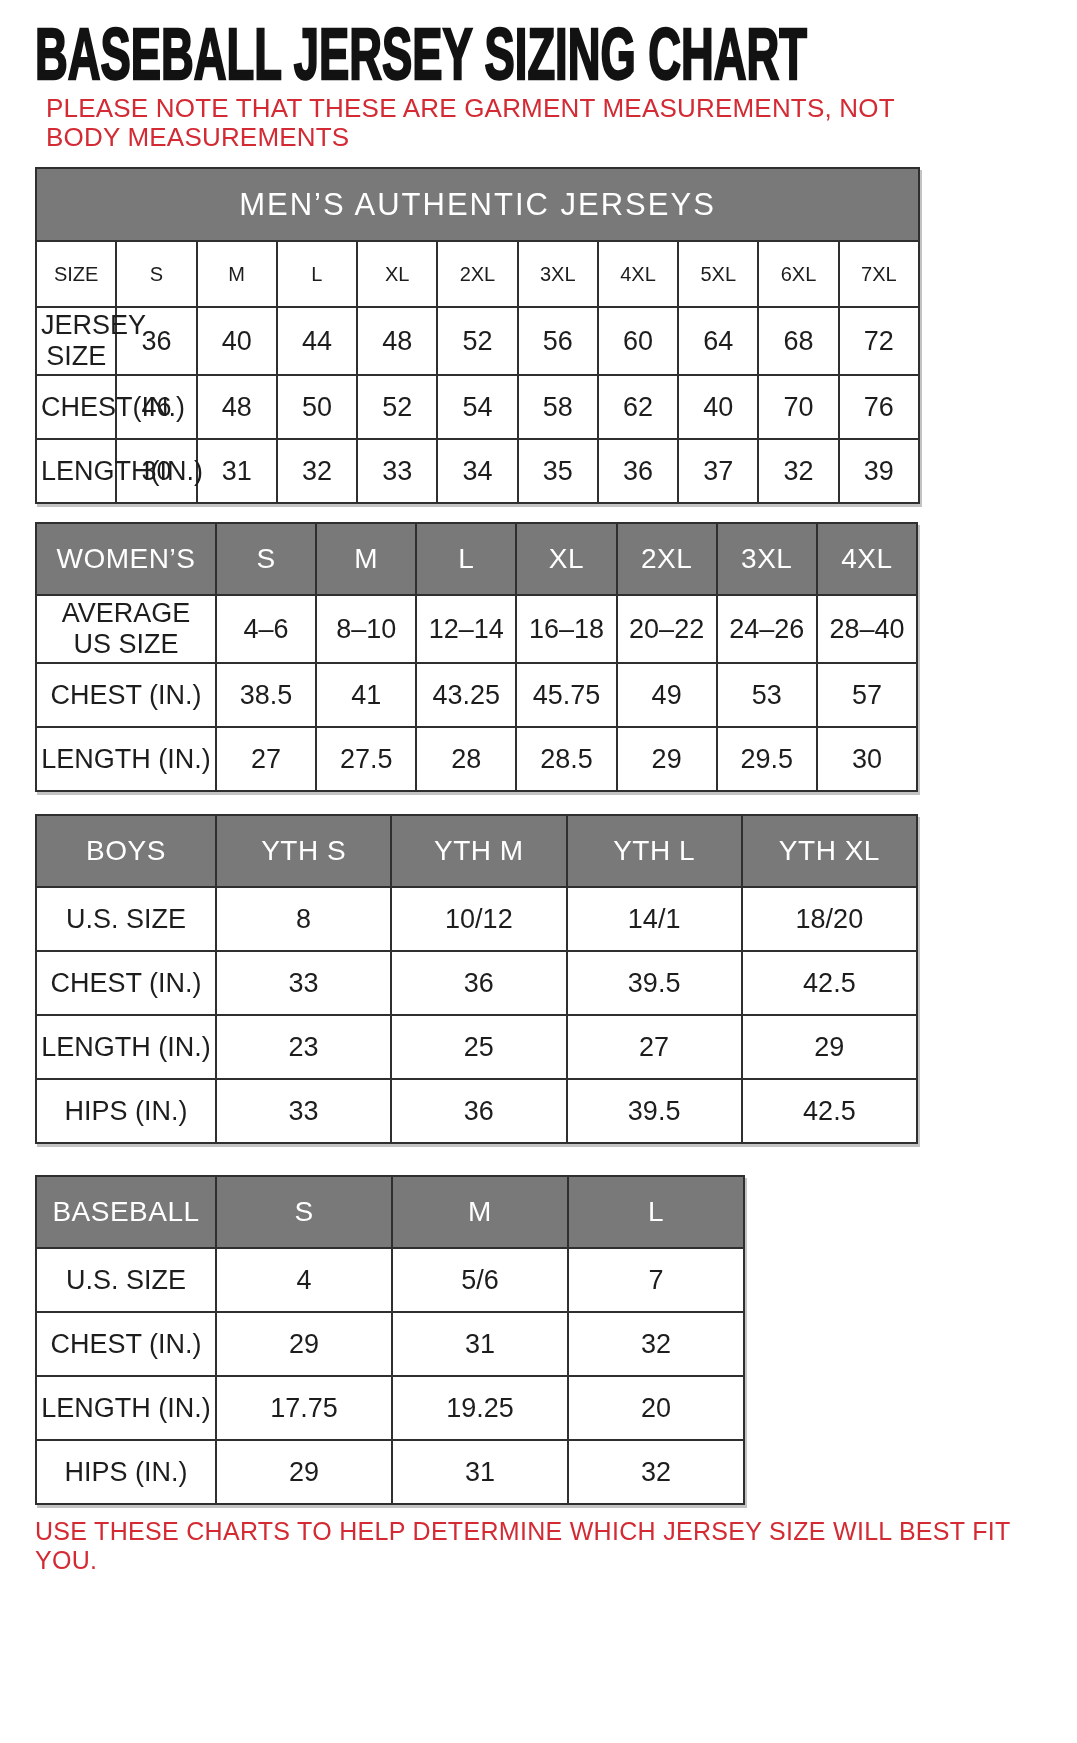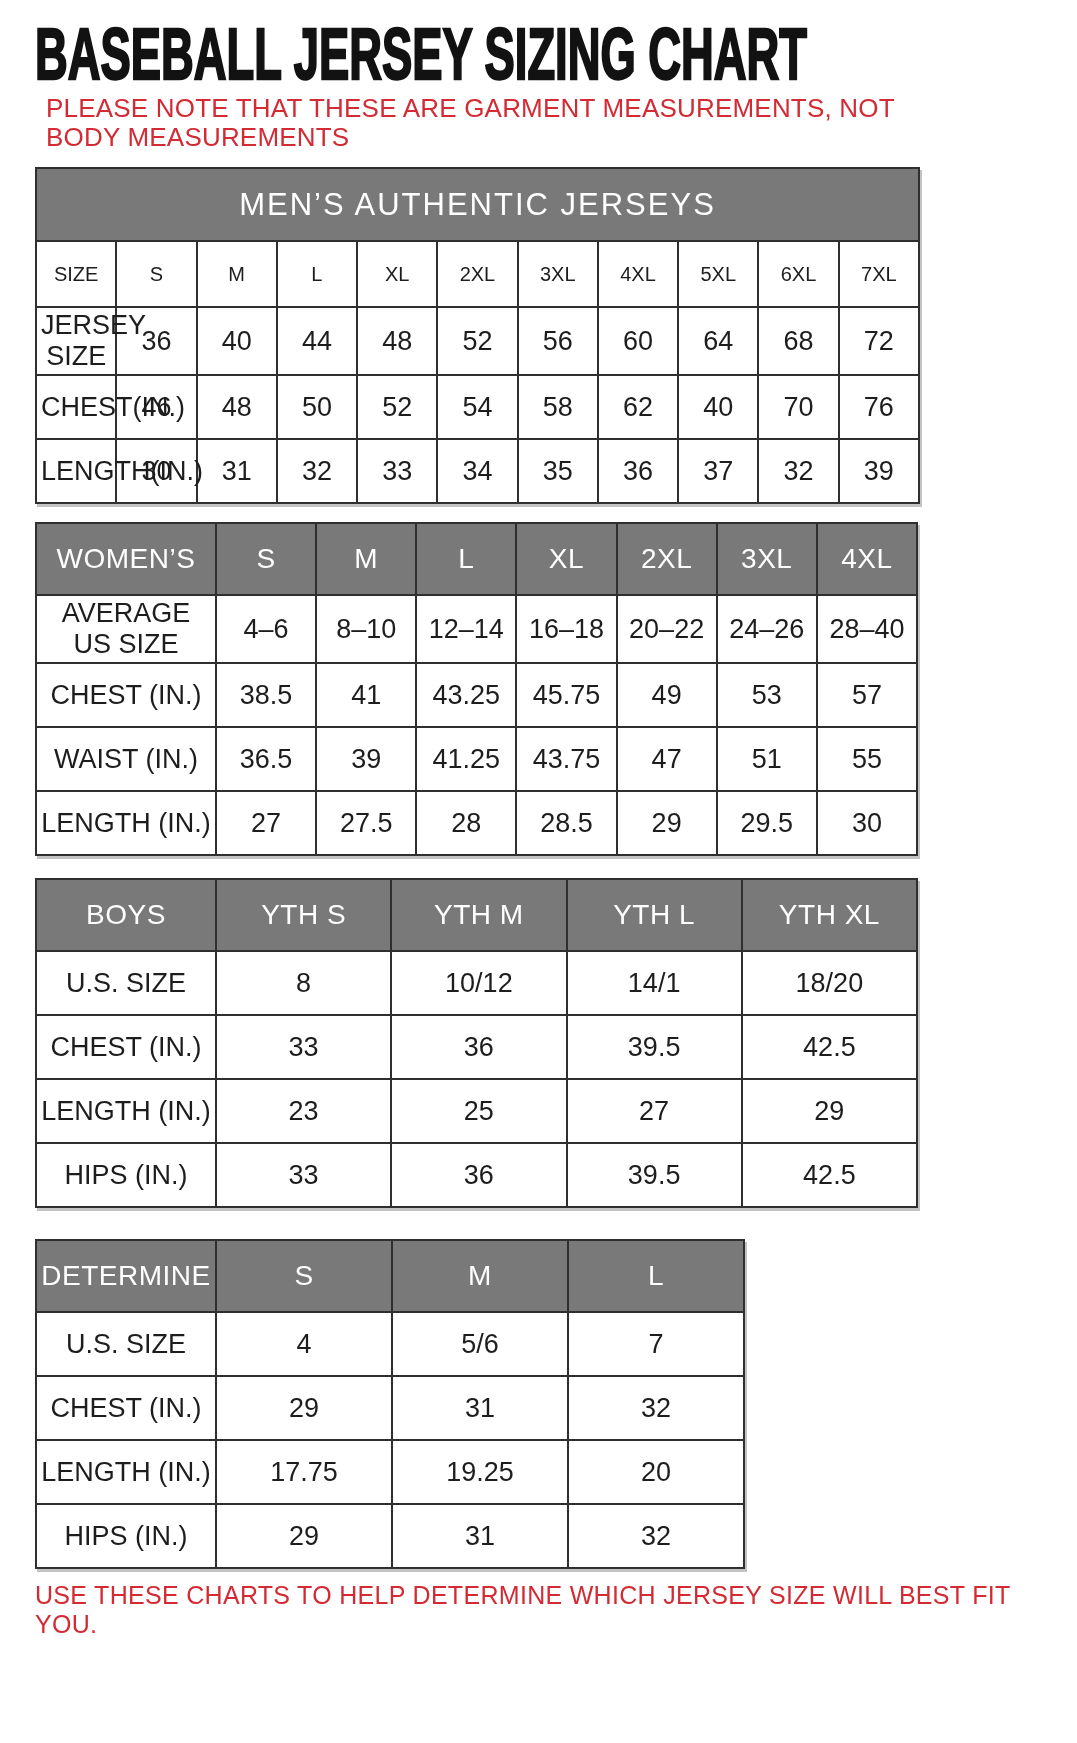--- a/index.html
+++ b/index.html
@@ -183,30 +183,20 @@
           <td class="label-cell">CHEST (IN.)</td>
           <td>38.5</td>
           <td>41</td>
           <td>43.25</td>
           <td>45.75</td>
           <td>49</td>
           <td>53</td>
           <td>57</td>
         </tr>
         <tr class="data">
-          <td class="label-cell">WAIST (IN.)</td>
-          <td>36.5</td>
-          <td>39</td>
-          <td>41.25</td>
-          <td>43.75</td>
-          <td>47</td>
-          <td>51</td>
-          <td>55</td>
-        </tr>
-        <tr class="data">
           <td class="label-cell">LENGTH (IN.)</td>
           <td>27</td>
           <td>27.5</td>
           <td>28</td>
           <td>28.5</td>
           <td>29</td>
           <td>29.5</td>
           <td>30</td>
         </tr>
       </tbody>
@@ -246,21 +236,21 @@
           <td>33</td>
           <td>36</td>
           <td>39.5</td>
           <td>42.5</td>
         </tr>
       </tbody>
     </table>
     <table class="size-table" id="tbl-preschool">
       <tbody>
         <tr class="header">
-          <td class="label-cell">DETERMINE</td>
+          <td class="label-cell">BASEBALL</td>
           <td>S</td>
           <td>M</td>
           <td>L</td>
         </tr>
         <tr class="data">
           <td class="label-cell">U.S. SIZE</td>
           <td>4</td>
           <td>5/6</td>
           <td>7</td>
         </tr>

